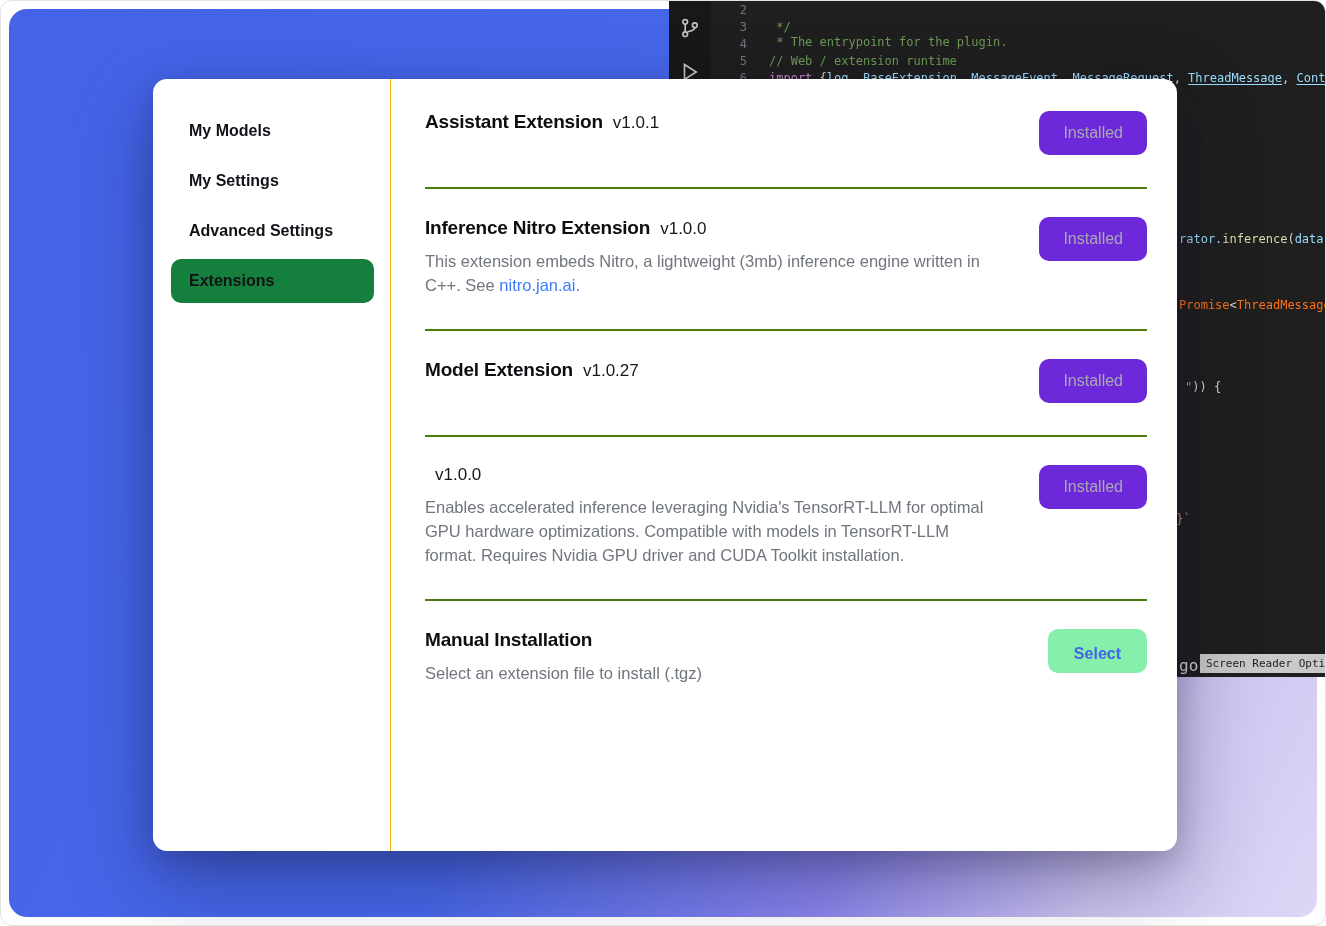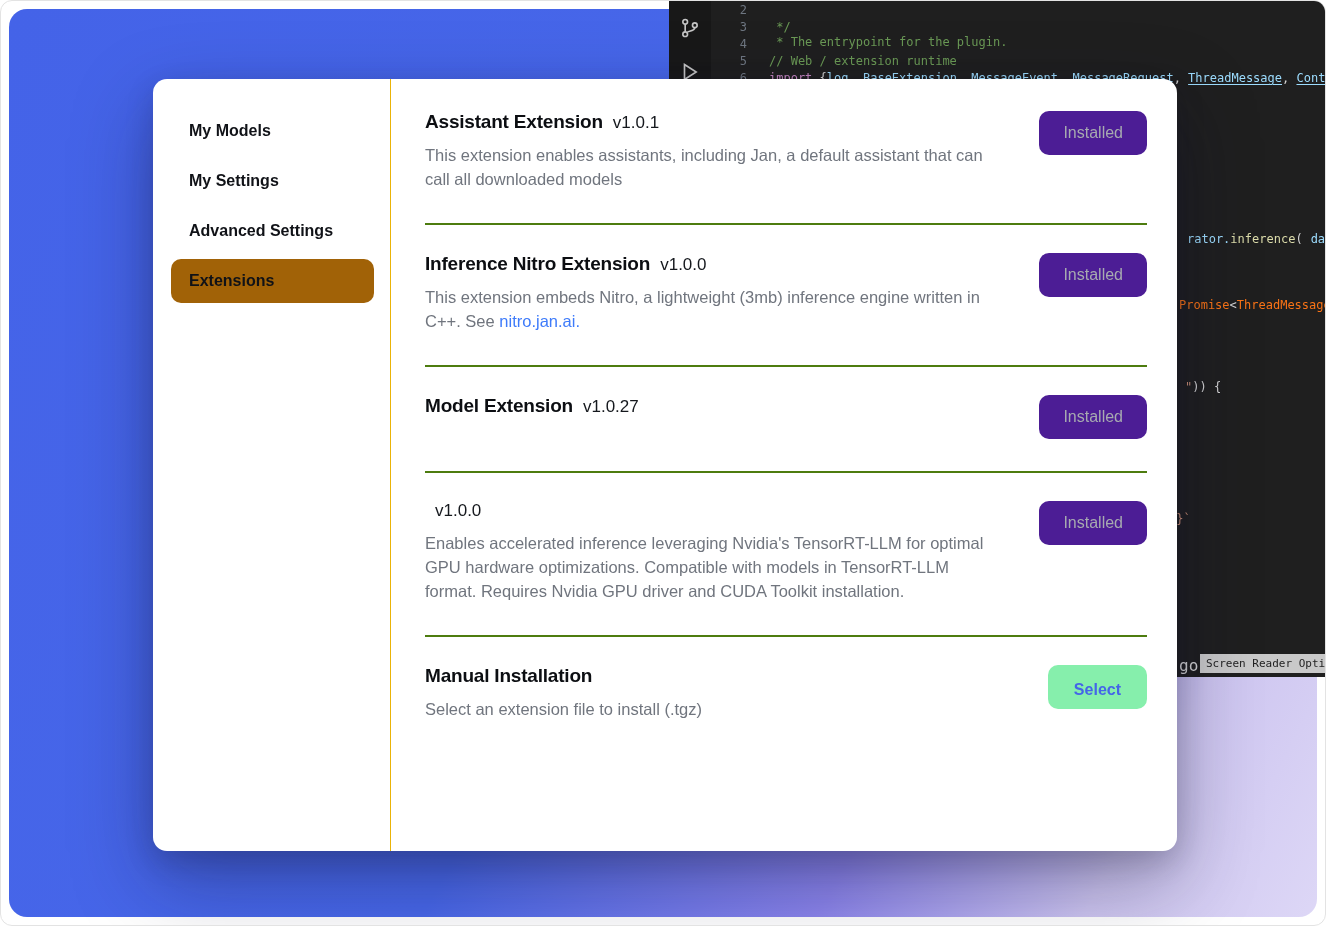--- a/index.html
+++ b/index.html
@@ -28,21 +28,21 @@
   .act-icon { position: absolute; left: 10px; width: 22px; height: 22px; color: #c5c5c5; }
   .act-icon svg { width: 22px; height: 22px; display: block; }
   .gutter { position: absolute; left: 52px; top: 0; width: 26px; color: #6e7681; text-align: right; }
   .ln { position: absolute; right: 0; white-space: pre; }
   .code-area { position: absolute; left: 100px; top: 0; right: 0; }
   .code-line { position: absolute; left: 0; right: 0; white-space: pre; overflow: hidden; }
   .frag { position: absolute; white-space: pre; }
   .tok-comment { color: #6A9955; }
   .tok-kw { color: #C586C0; }
   .tok-plain { color: #D4D4D4; }
-  .tok-ident { color: #9CDCFE; margin-left: 8px; }
+  .tok-ident { color: #9CDCFE; }
   .tok-identu { color: #9CDCFE; text-decoration: underline; text-underline-offset: 2px; }
   .tok-fn { color: #DCDCAA; }
   .tok-type { color: #f97316; }
   .tok-str { color: #CE9178; }
   .status-frag { position: absolute; top: 656px; left: 510px; color: #d7d7d7; font-size: 16px; }
   .status-notice {
     position: absolute; top: 653px; left: 531px; right: 0; height: 19px;
     background: #c9c9c9; color: #1f1f1f; font-size: 11px; line-height: 19px;
     padding: 0 6px; white-space: nowrap; overflow: hidden;
   }
@@ -51,40 +51,40 @@
   .modal {
     position: absolute; left: 152px; top: 78px; width: 1024px; height: 772px;
     background: #ffffff; border-radius: 14px; display: flex; overflow: hidden;
     box-shadow: 0 30px 80px rgba(18,18,45,0.35), 0 10px 28px rgba(18,18,45,0.18);
   }
   .sidebar { width: 238px; border-right: 1px solid #eab308; padding: 30px 16px 0 18px; flex-shrink: 0; }
   .side-item {
     height: 44px; display: flex; align-items: center; padding: 0 18px; margin-bottom: 6px;
     border-radius: 10px; font-size: 16px; font-weight: 600; color: #101217; cursor: pointer;
   }
-  .side-item.active { background: #a16207; }
+  .side-item.active { background: #15803d; }
 
   .content { flex: 1; padding: 2px 30px 0 34px; overflow: hidden; }
   .row {
     display: flex; justify-content: space-between; align-items: flex-start;
     padding: 28px 0 32px; border-bottom: 2px solid #4d7c0f;
   }
   .row.first { padding-top: 30px; }
   .row.last { border-bottom: none; }
   .row-text { max-width: 578px; }
   .row-title-line { display: flex; align-items: baseline; }
   .row-title { font-size: 19px; font-weight: 700; color: #0c0e12; letter-spacing: -0.2px; }
   .row-version { font-size: 17px; font-weight: 400; color: #15181d; margin-left: 10px; }
   .row-desc { margin-top: 10px; font-size: 16.5px; line-height: 24px; color: #70757e; }
   .desc-link { color: #3E7BFA; text-decoration: none; cursor: pointer; }
   .btn {
     height: 44px; border-radius: 10px; border: none; padding: 0 24px;
     font-family: "Liberation Sans", sans-serif; font-size: 16px; cursor: pointer; flex-shrink: 0;
   }
-  .btn-installed { background: #4c1d95; color: #a7aab0; font-weight: 500; cursor: default; }
+  .btn-installed { background: #6d28d9; color: #a7aab0; font-weight: 500; cursor: default; }
   .btn-select { background: #86efac; color: #4465e8; font-weight: 700; padding: 16px 26px; }
 </style>
 </head>
 <body>
 
 <div class="scene">
 
   <div class="gradient-panel"></div>
 
   <div class="editor">
@@ -139,21 +139,20 @@
     </div>
 
     <div class="content">
 
       <div class="row first">
         <div class="row-text">
           <div class="row-title-line">
             <span class="row-title">Assistant Extension</span>
             <span class="row-version">v1.0.1</span>
           </div>
-          <div class="row-desc">This extension enables assistants, including Jan, a default assistant that can call all downloaded models</div>
         </div>
         <button class="btn btn-installed">Installed</button>
       </div>
 
       <div class="row">
         <div class="row-text">
           <div class="row-title-line">
             <span class="row-title">Inference Nitro Extension</span>
             <span class="row-version">v1.0.0</span>
           </div>

